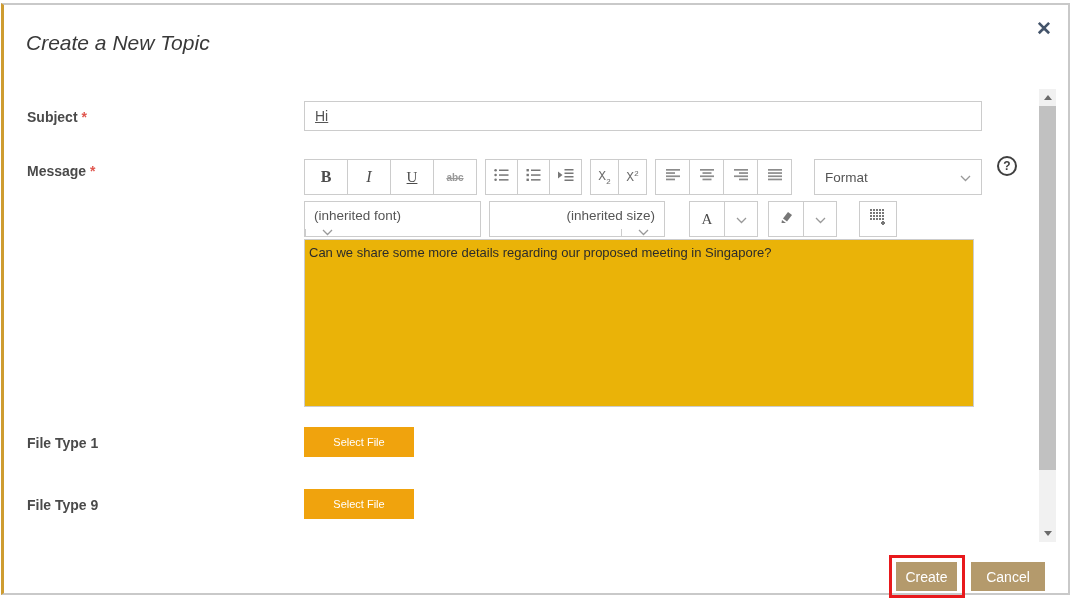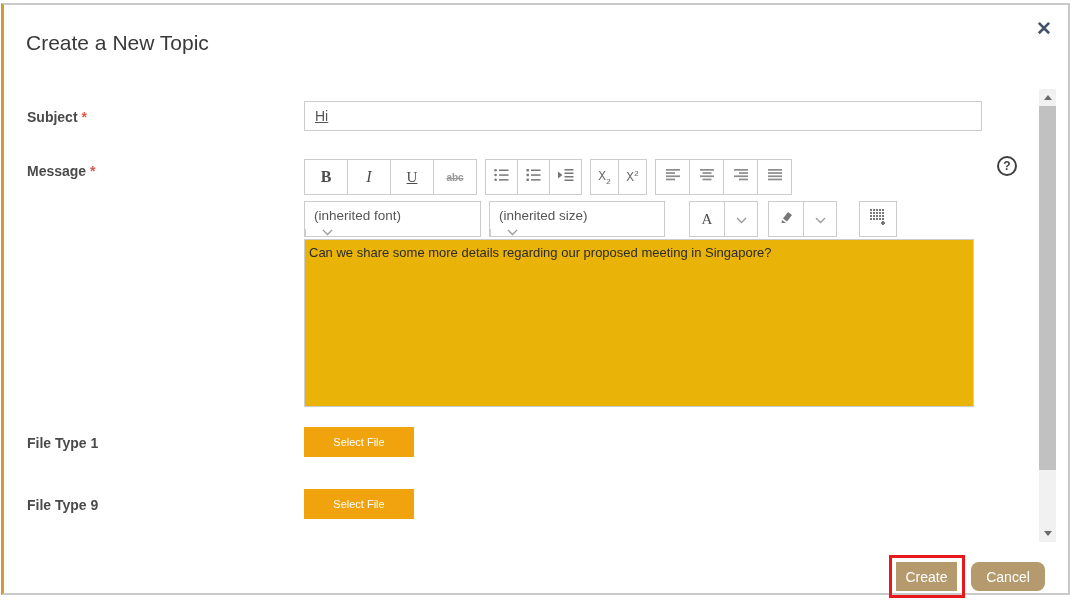--- a/index.html
+++ b/index.html
@@ -1,19 +1,19 @@
 <!DOCTYPE html>
 <html><head>
 <meta charset="utf-8">
 <style>
   html,body{margin:0;padding:0;background:#fff;width:1074px;height:608px;
     font-family:"Liberation Sans",sans-serif;position:relative;overflow:hidden;}
   .dialog{position:absolute;left:1px;top:3px;width:1064px;height:588px;background:#fff;
     border:2px solid #c9c9c9;border-left:3px solid #ce9c31;}
-  .title{position:absolute;left:22px;top:26px;font-size:21px;color:#393939;}
+  .title{position:absolute;left:22px;top:26px;font-size:21px;color:#393939;font-style:italic;}
   .close{position:absolute;right:16px;top:12px;font-size:19px;font-weight:700;color:#44546a;cursor:pointer;}
   .lbl{position:absolute;left:23px;font-size:14px;font-weight:600;color:#4a4a4a;}
   .req{color:#e0574f;font-weight:600;}
   .input{position:absolute;left:300px;top:96px;width:656px;height:28px;border:1px solid #ccc;
     padding:0 10px;font-size:14px;color:#555;font-family:"Liberation Sans",sans-serif;outline:none;text-decoration:underline;}
   
   .tbrow{position:absolute;left:300px;width:678px;height:36px;display:flex;align-items:stretch;gap:8px;}
   .row1{top:154px;} .row2{top:196px;}
   .grp{display:flex;border:1px solid #ccc;background:#fff;}
   .tbtn{display:flex;align-items:center;justify-content:center;border-right:1px solid #ccc;
@@ -37,21 +37,21 @@
   .help{position:absolute;left:993px;top:151px;width:16px;height:16px;border:2px solid #3f3f3f;
     border-radius:50%;display:flex;align-items:center;justify-content:center;
     font-size:12px;font-weight:700;color:#3f3f3f;cursor:pointer;}
   .filebtn{position:absolute;left:300px;width:110px;height:30px;background:#F0A30D;border:none;
     color:#fff;font-size:11px;font-family:"Liberation Sans",sans-serif;cursor:pointer;}
   .fb1{top:422px;} .fb2{top:484px;}
   
   .actbtn{position:absolute;height:29px;background:#B49A6C;border:none;color:#fff;
     font-size:14px;font-family:"Liberation Sans",sans-serif;cursor:pointer;}
   .create{left:892px;top:557px;width:61px;}
-  .cancel{left:967px;top:557px;width:74px;border-radius:8px;}
+  .cancel{left:967px;top:557px;width:74px;}
   .annot{position:absolute;left:885px;top:550px;width:70px;height:37px;border:3px solid #E8191C;pointer-events:none;}
   
   .sb{position:absolute;left:1035px;top:84px;width:17px;height:453px;background:#f1f1f1;}
   .sb-btn{position:absolute;left:0;width:17px;height:17px;background:#f1f1f1;display:flex;
     align-items:center;justify-content:center;cursor:pointer;}
   .sb-up{top:0;} .sb-down{bottom:0;}
   .tri-up{width:0;height:0;border-left:4px solid transparent;border-right:4px solid transparent;border-bottom:5px solid #6b6b6b;}
   .tri-down{width:0;height:0;border-left:4px solid transparent;border-right:4px solid transparent;border-top:5px solid #6b6b6b;}
   .sb-thumb{position:absolute;left:0;top:17px;width:17px;height:364px;background:#c1c1c1;cursor:pointer;}
 </style>
@@ -169,32 +169,38 @@
         <span><svg width="14" height="14" viewBox="0 0 14 14">
               <g fill="#8c8c8c">
                 <rect y="1" width="14" height="1.7"></rect>
                 <rect y="4.2" width="14" height="1.7"></rect>
                 <rect y="7.4" width="14" height="1.7"></rect>
                 <rect y="10.6" width="14" height="1.7"></rect>
               </g>
             </svg></span>
       </div>
     </div>
+    <div class="fmt">
+      <span>Format</span>
+      <span><svg width="11" height="7" viewBox="0 0 11 7">
+            <path d="M1 1 L5.5 5.5 L10 1" stroke="#999" fill="none" stroke-width="1.3"></path>
+          </svg></span>
+    </div>
   </div>
 
   <div class="tbrow row2">
     <div class="ddl" style="width:175px;">
       <span class="ddl-text">(inherited font)</span>
       <span class="ddl-chev">
           <svg width="11" height="7" viewBox="0 0 11 7">
             <path d="M1 1 L5.5 5.5 L10 1" stroke="#999" fill="none" stroke-width="1.3"></path>
           </svg>
         </span>
     </div>
-    <div class="ddl" style="width:174px;">
+    <div class="ddl" style="width:174px;align-items:flex-end;">
       <span class="ddl-text">(inherited size)</span>
       <span class="ddl-chev">
           <svg width="11" height="7" viewBox="0 0 11 7">
             <path d="M1 1 L5.5 5.5 L10 1" stroke="#999" fill="none" stroke-width="1.3"></path>
           </svg>
         </span>
     </div>
     <div class="grp" style="margin-left:16px;">
       <div class="tbtn w34">
           <span class="glyph-a">A</span>

